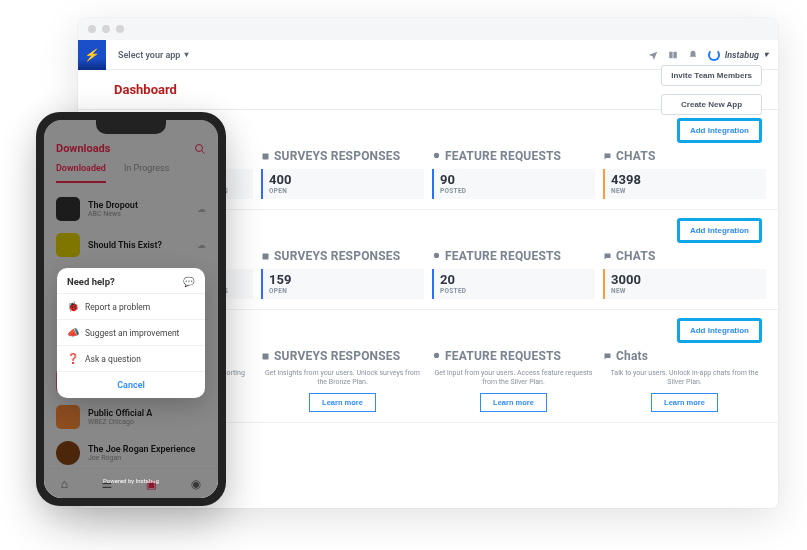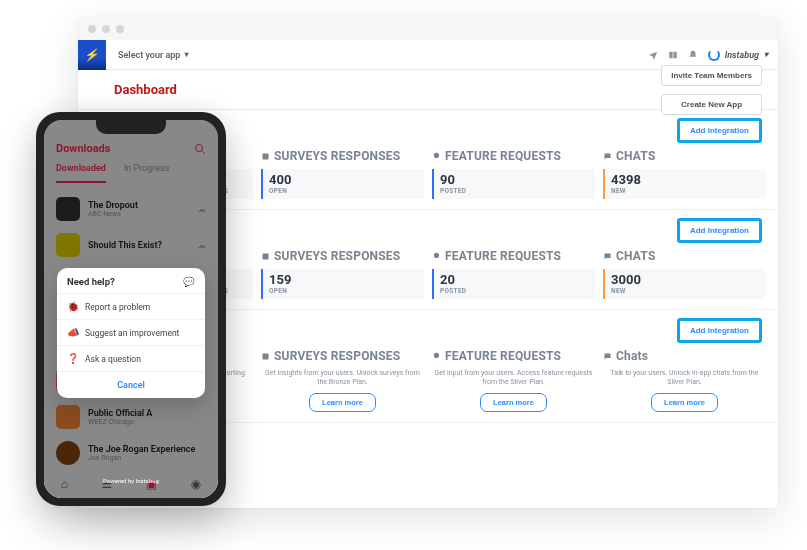--- a/index.html
+++ b/index.html
@@ -93,21 +93,21 @@
 .stat { border-left: 2px solid; padding-left:6px; background:#f7f8fa; padding-top:4px; padding-bottom:4px; padding-right:14px;}
 .stat .num { font-size:13px; font-weight:700; color:#2e3540; line-height:1;}
 .stat .lbl { font-size:6.5px; font-weight:700; color:#8a93a0; letter-spacing:0.3px; margin-top:1px;}
 .bl-blue { border-left-color:#2e6dff; }
 .bl-orange { border-left-color:#ff9a3a; }
 .wide .stat { flex:1; }
 
 .locked-row { display:flex; gap:8px; padding: 0 12px; }
 .locked-card { flex:1; }
 .locked-card .desc { font-size:7px; color:#8a93a0; text-align:center; margin: 4px 0 6px; line-height:1.3;}
-.learn-btn { display:block; margin:0 auto; border:1px solid #2f8cff; color:#2f8cff; background:#fff; font-size:7.5px; font-weight:700; padding:4px 12px; border-radius:7px; cursor:pointer;}
+.learn-btn { display:block; margin:0 auto; border:1px solid #2f8cff; color:#2f8cff; background:#fff; font-size:7.5px; font-weight:700; padding:4px 12px; border-radius:0; cursor:pointer;}
 
 
 .phone {
   position: absolute;
   left: 36px;
   top: 112px;
   width: 190px;
   height: 394px;
   background: #222;
   border-radius: 24px;

